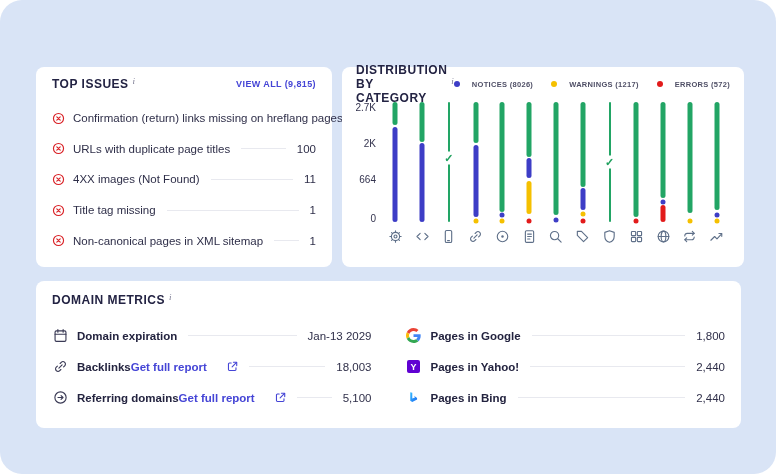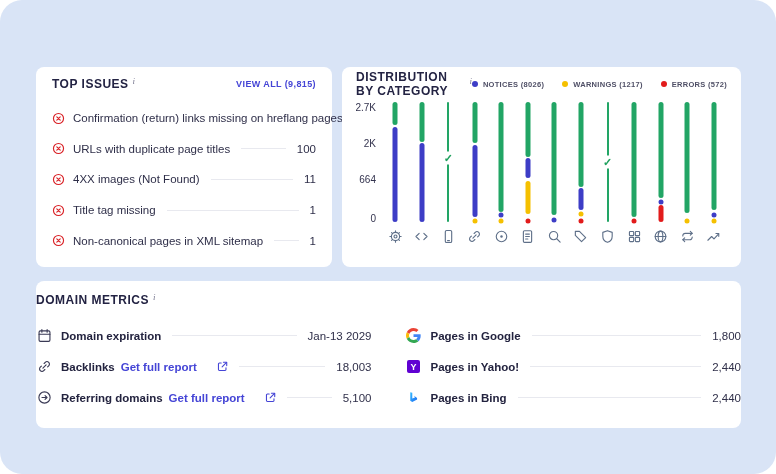--- a/index.html
+++ b/index.html
@@ -3,57 +3,57 @@
 <meta charset="utf-8">
 <style>
   * { margin:0; padding:0; box-sizing:border-box; }
   html,body { width:776px; height:474px; background:#fff; font-family:"Liberation Sans", sans-serif; overflow:hidden; }
   .canvas { position:absolute; inset:0; width:776px; height:474px; background:#d9e4f6; border-radius:22px; }
   .layout { position:absolute; left:36px; right:35px; top:67px; bottom:46px; display:flex; flex-direction:column; gap:14px; }
   .top-row { display:flex; gap:10px; height:200px; }
   .panel { background:#fff; border-radius:8px; }
   .panel-issues { width:296px; flex:none; padding:10px 16px 12px; }
   .panel-dist { flex:1; padding:10px 14px 10px; display:flex; flex-direction:column; }
-  .panel-domain { flex:1; padding:12px 0 10px; }
+  .panel-domain { flex:1; padding:12px 16px 10px; }
 
   .panel-header { display:flex; align-items:center; height:14px; }
   .panel-title { font-size:12px; font-weight:bold; letter-spacing:.5px; color:#232343; }
   .info-i { font-family:"Liberation Serif", serif; font-style:italic; font-size:9px; color:#7a7a92; margin-left:4px; position:relative; top:-3px; }
   .view-all { margin-left:auto; font-size:9px; font-weight:bold; letter-spacing:.4px; color:#4545d6; cursor:pointer; text-decoration:none; }
 
   .issues-list { margin-top:12px; }
   .issue-row { display:flex; align-items:center; height:30.6px; }
   .issue-icon { flex:none; width:13px; height:13px; margin-right:8px; display:flex; }
   .issue-label { flex:none; font-size:11.5px; color:#2f2f49; white-space:nowrap; }
   .leader { flex:1; height:1px; background:#e8e9ef; margin:0 11px; min-width:10px; }
   .issue-count { flex:none; font-size:11.5px; color:#2f2f49; }
 
   .legend { margin-left:auto; display:flex; align-items:center; gap:18px; }
-  .legend-item { display:flex; align-items:center; gap:5px; cursor:pointer; }
+  .legend-item { display:flex; align-items:center; gap:12px; cursor:pointer; }
   .legend-dot { width:6px; height:6px; border-radius:50%; flex:none; }
   .legend-label { font-size:7.5px; font-weight:bold; letter-spacing:.3px; color:#4f4f66; white-space:nowrap; }
 
   .chart-body { display:flex; margin-top:11px; flex:none; }
   .y-axis { position:relative; width:26px; height:120px; flex:none; }
   .axis-label { position:absolute; right:6px; transform:translateY(-50%); font-size:10px; color:#33334e; }
   .plot { position:relative; height:120px; flex:1; display:flex; }
   .bar-col { position:relative; flex:1; }
   .seg { position:absolute; left:50%; transform:translateX(-50%); width:5px; border-radius:3px; }
   .thin-line { position:absolute; left:50%; transform:translateX(-50%); top:0; height:100%; width:2px; border-radius:1px; }
   .dot { position:absolute; left:50%; transform:translate(-50%,-50%); width:5px; height:5px; border-radius:50%; }
   .check-badge { position:absolute; left:50%; transform:translate(-50%,-50%); width:16px; height:13px; background:#fff; color:#21a15f; font-size:11px; font-weight:bold; display:flex; align-items:center; justify-content:center; }
   .cat-icons { display:flex; margin-left:26px; margin-top:7px; }
   .cat-icon { flex:1; display:flex; align-items:center; justify-content:center; cursor:pointer; }
   .cat-icon svg { display:block; }
 
   .metrics-grid { display:grid; grid-template-columns:1fr 1fr; column-gap:34px; margin-top:13px; }
   .metric-row { display:flex; align-items:center; height:31px; }
   .metric-icon { flex:none; width:16px; height:16px; margin-right:9px; display:flex; align-items:center; justify-content:center; }
   .metric-label { flex:none; font-size:11.5px; font-weight:bold; color:#23233f; white-space:nowrap; }
-  .report-link { flex:none; display:inline-flex; align-items:center; gap:20px; margin-left:6px; font-size:11.5px; font-weight:bold; color:#4545d6; text-decoration:none; cursor:pointer; }
+  .report-link { flex:none; display:inline-flex; align-items:center; gap:20px; font-size:11.5px; font-weight:bold; color:#4545d6; text-decoration:none; cursor:pointer; }
   .metric-value { flex:none; font-size:11.5px; color:#2f2f49; }
   .yahoo-badge { width:13px; height:13px; background:#6001d2; color:#fff; border-radius:2px; font-size:9px; font-weight:bold; display:flex; align-items:center; justify-content:center; }
 </style>
 </head>
 <body>
 
 <div class="canvas">
   <div class="layout">
 
     <div class="top-row">

